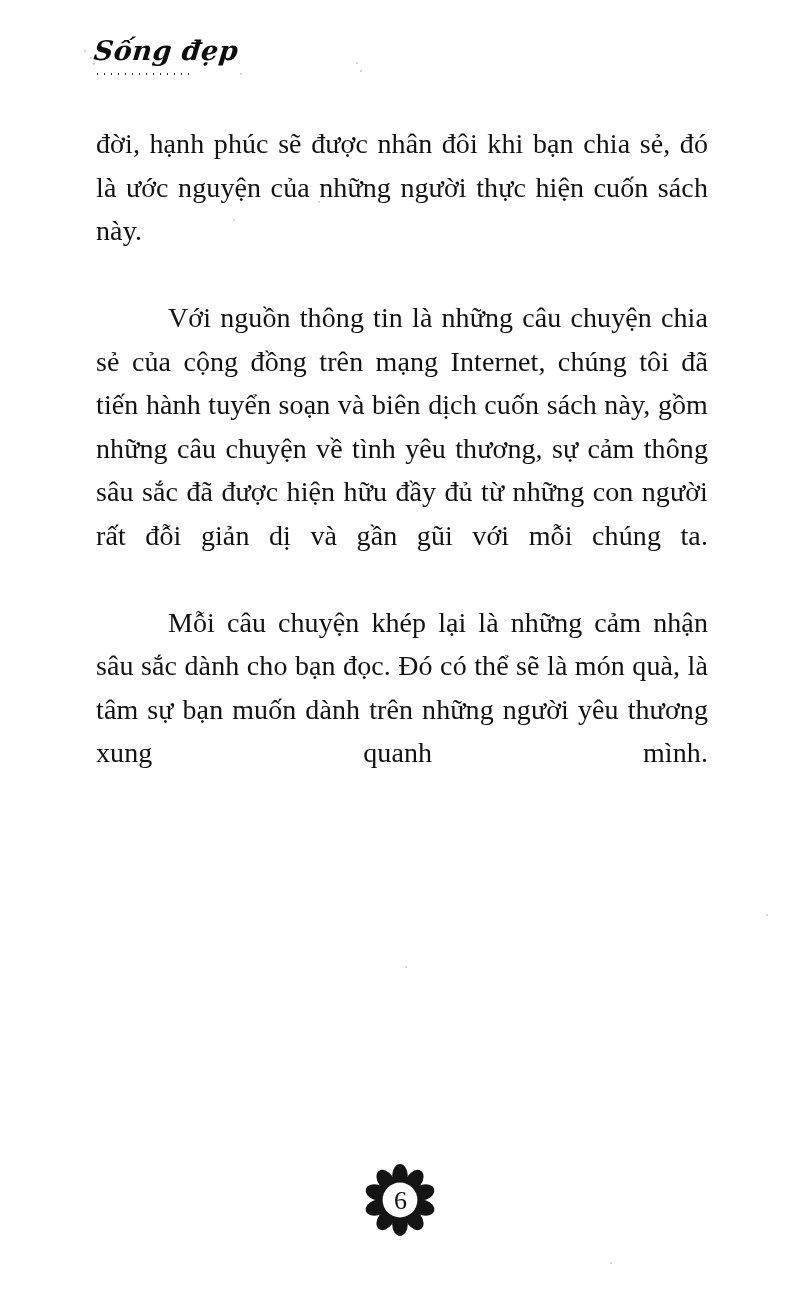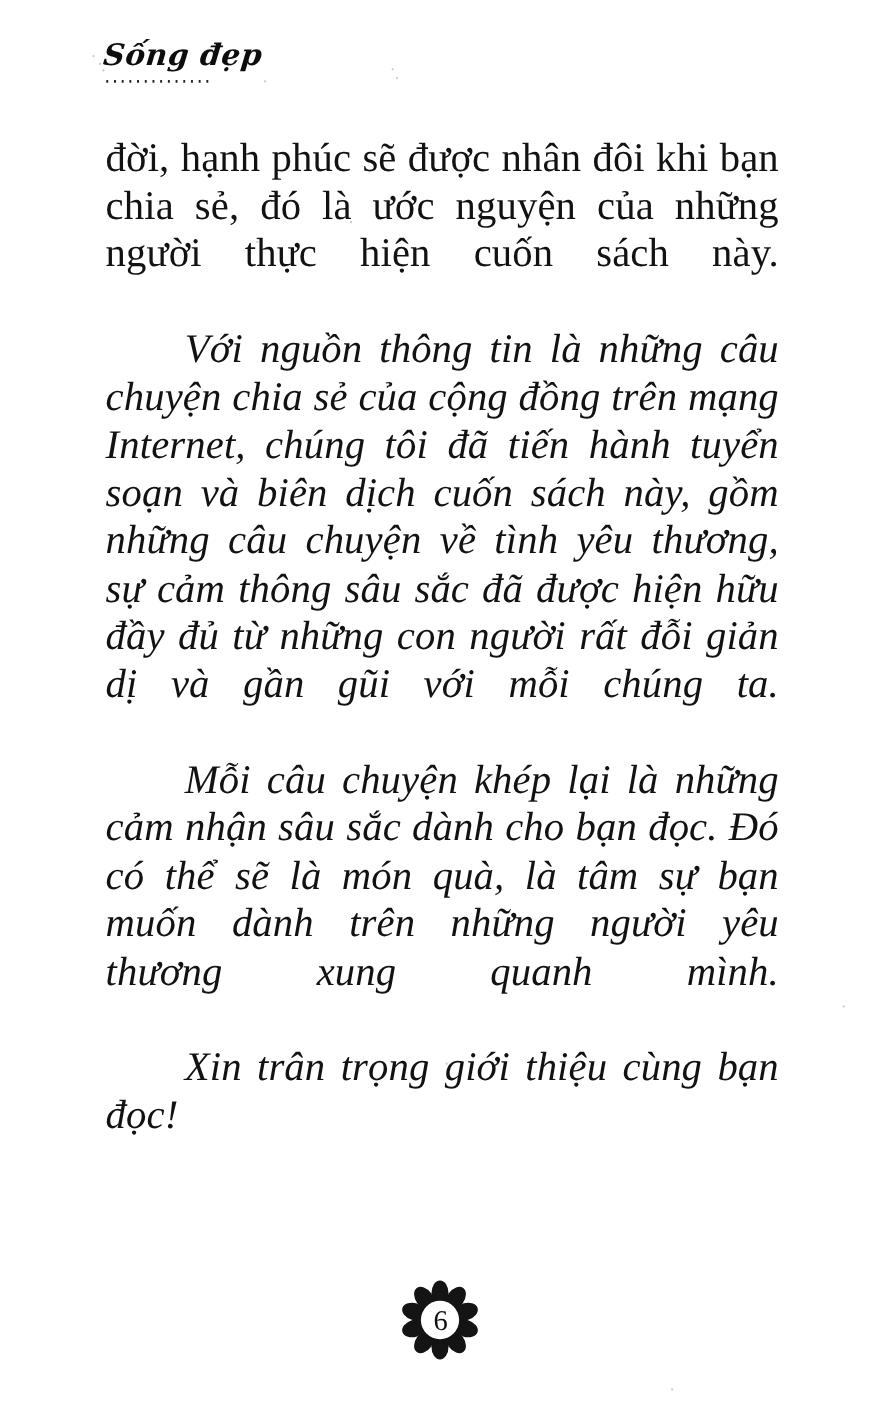--- a/index.html
+++ b/index.html
@@ -61,34 +61,33 @@
     position: absolute;
     left: 96px;
     top: 122px;
     width: 612px;
   }
 
   .para {
     margin: 0;
     text-align: justify;
     text-justify: inter-word;
-    font-size: 37px;
+    font-size: 28px;
     line-height: 43.5px;
     letter-spacing: 0.1px;
     word-spacing: 0.2px;
     hyphens: none;
   }
 
   .para.indent {
     text-indent: 72px;
   }
 
   .para + .para {
     margin-top: 0px;
-    font-style: italic;
   }
 
   
   .para::after {
     content: "";
     display: inline-block;
     width: 100%;
   }
 
   
@@ -141,21 +140,20 @@
 
   <div class="running-head">
     <span class="running-head-title">Sống đẹp</span>
     <span class="running-head-rule"></span>
   </div>
 
   <div class="textblock">
     <p class="para">đời, hạnh phúc sẽ được nhân đôi khi bạn chia sẻ, đó là ước nguyện của những người thực hiện cuốn sách này.</p>
     <p class="para indent">Với nguồn thông tin là những câu chuyện chia sẻ của cộng đồng trên mạng Internet, chúng tôi đã tiến hành tuyển soạn và biên dịch cuốn sách này, gồm những câu chuyện về tình yêu thương, sự cảm thông sâu sắc đã được hiện hữu đầy đủ từ những con người rất đỗi giản dị và gần gũi với mỗi chúng ta.</p>
     <p class="para indent">Mỗi câu chuyện khép lại là những cảm nhận sâu sắc dành cho bạn đọc. Đó có thể sẽ là món quà, là tâm sự bạn muốn dành trên những người yêu thương xung quanh mình.</p>
-    <p class="para indent">Xin trân trọng giới thiệu cùng bạn đọc!</p>
   </div>
 
   <div class="folio">
     <svg class="folio-flower" viewBox="0 0 100 100" aria-hidden="true">
       <g fill="#141414">
         <g id="petals">
           <ellipse cx="50" cy="17" rx="10.5" ry="15.5"></ellipse>
         </g>
       </g>
       <g fill="#141414">

